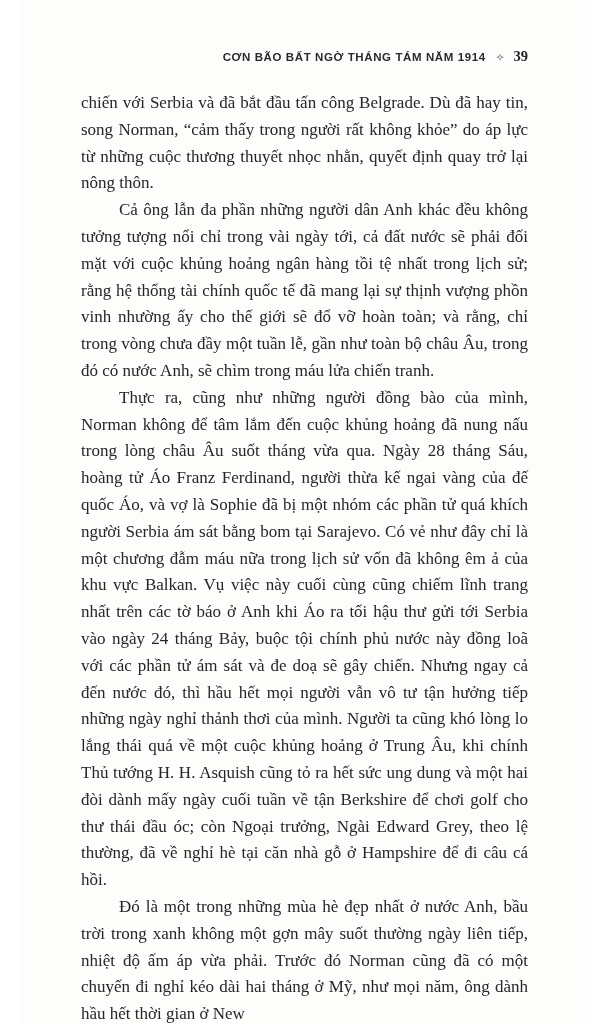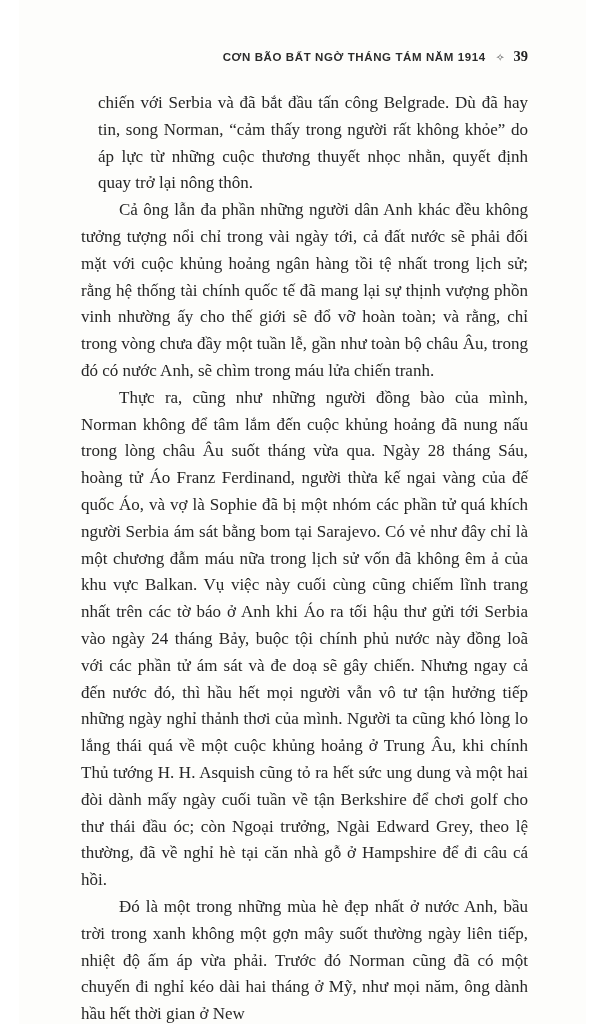--- a/index.html
+++ b/index.html
@@ -49,21 +49,20 @@
     line-height: 26.8px;
     text-align: justify;
   }
   .body-text p {
     margin: 0;
     padding: 0;
     text-indent: 38px;
   }
   .body-text p.noindent {
     text-indent: 0;
-    margin-left: 17px;
   }
 </style>
 </head>
 <body>
 
 <div class="page">
 
   <div class="running-header">
     <span>CƠN BÃO BẤT NGỜ THÁNG TÁM NĂM 1914</span><span class="ornament">✧</span><span class="pagenum">39</span>
   </div>

